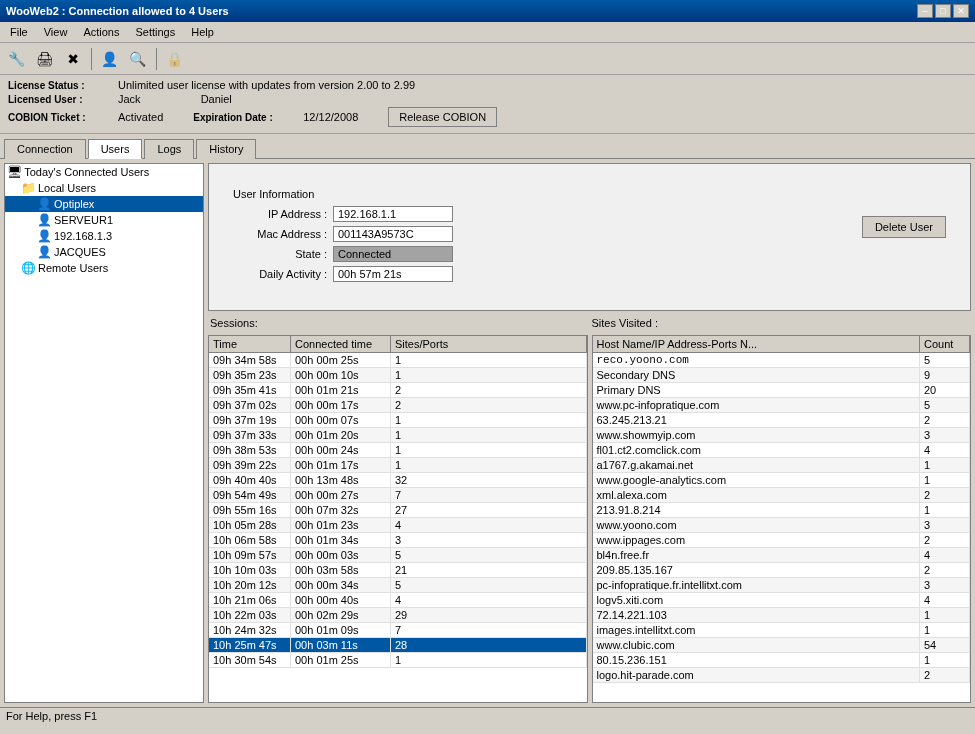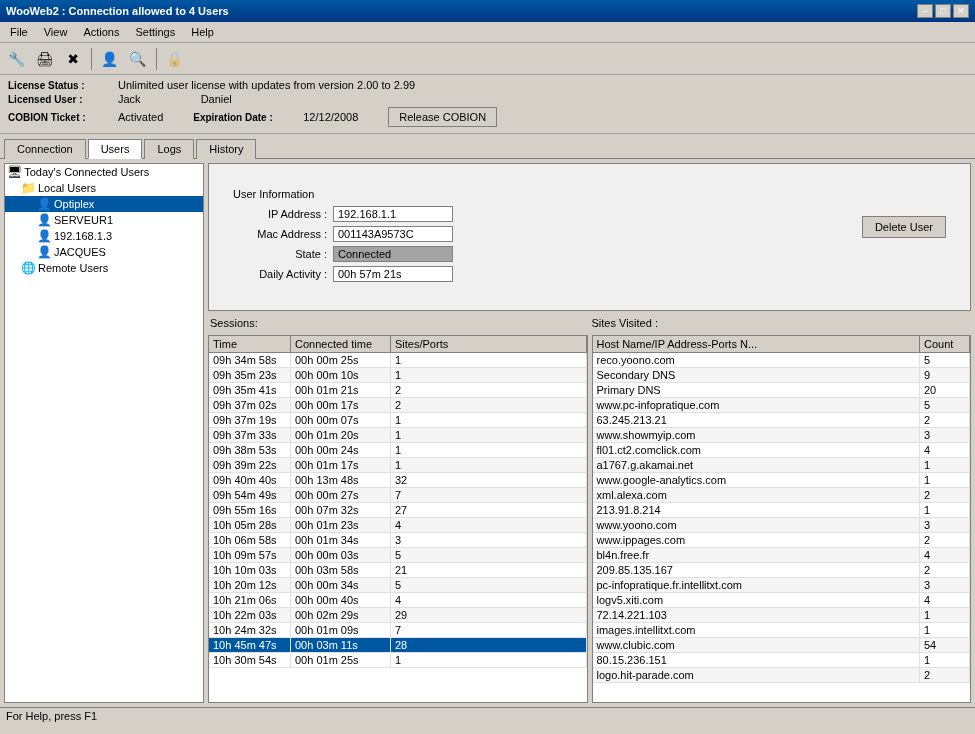--- a/index.html
+++ b/index.html
@@ -457,40 +457,40 @@
     <div class="td" style="width:82px;">10h 22m 03s</div>
     <div class="td" style="width:100px;">00h 02m 29s</div>
     <div class="td" style="flex:1;">29</div>
   </div>
             <div class="table-row">
     <div class="td" style="width:82px;">10h 24m 32s</div>
     <div class="td" style="width:100px;">00h 01m 09s</div>
     <div class="td" style="flex:1;">7</div>
   </div>
             <div class="table-row selected">
-    <div class="td" style="width:82px;">10h 45m 47s</div>
+    <div class="td" style="width:82px;">10h 25m 47s</div>
     <div class="td" style="width:100px;">00h 03m 11s</div>
     <div class="td" style="flex:1;">28</div>
   </div>
             <div class="table-row">
     <div class="td" style="width:82px;">10h 30m 54s</div>
     <div class="td" style="width:100px;">00h 01m 25s</div>
     <div class="td" style="flex:1;">1</div>
   </div>
           </div>
       </div>
 
       <div class="sites-panel">
         <div class="table-header">
           <div class="th" style="flex:1;">Host Name/IP Address-Ports N...</div>
           <div class="th" style="width:50px;">Count</div>
         </div>
         <div class="table-body" id="sites-rows">
             <div class="table-row">
-    <div class="td" style="flex:1;">reco.yoono.com</div>
+    <div class="td" style="flex:1;font-family:Liberation Mono, monospace;">reco.yoono.com</div>
     <div class="td" style="width:50px;">5</div>
   </div>
             <div class="table-row">
     <div class="td" style="flex:1;">Secondary DNS</div>
     <div class="td" style="width:50px;">9</div>
   </div>
             <div class="table-row">
     <div class="td" style="flex:1;">Primary DNS</div>
     <div class="td" style="width:50px;">20</div>
   </div>

